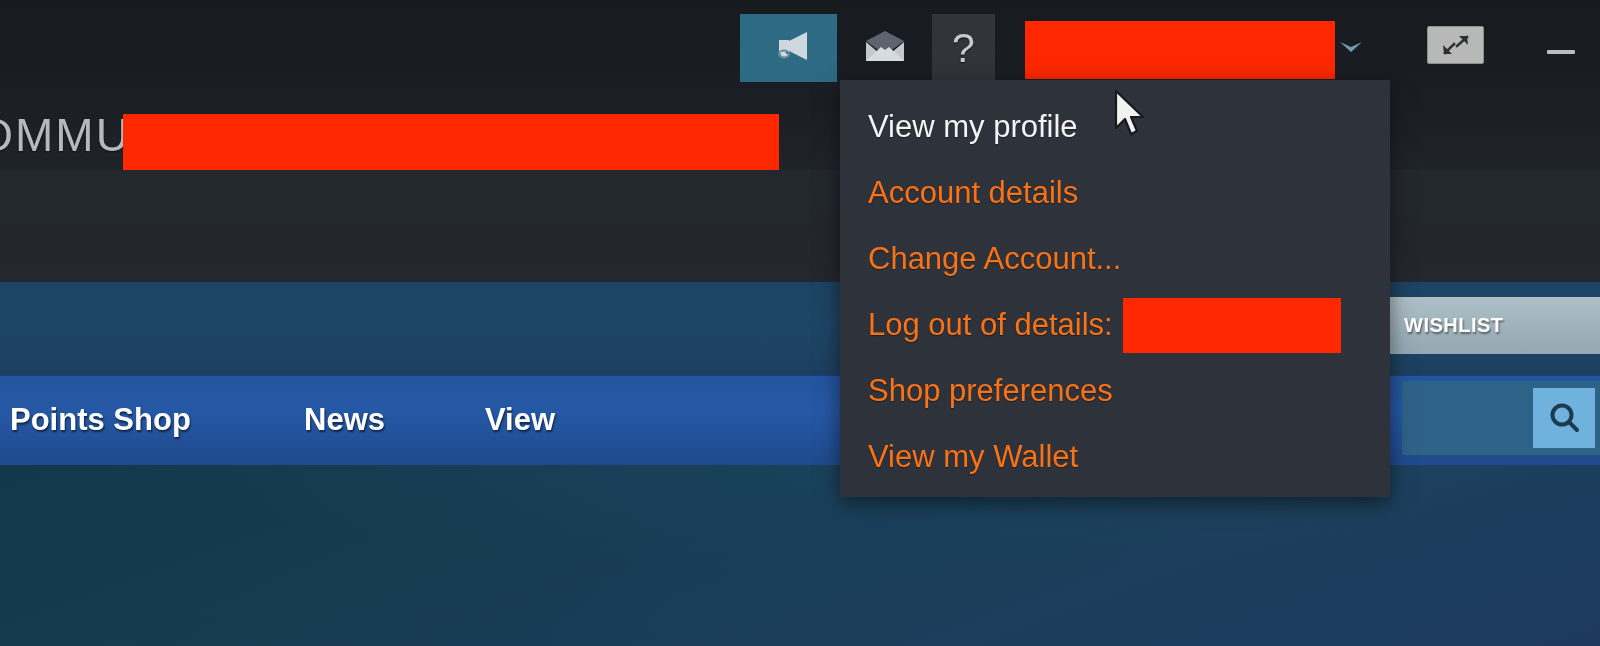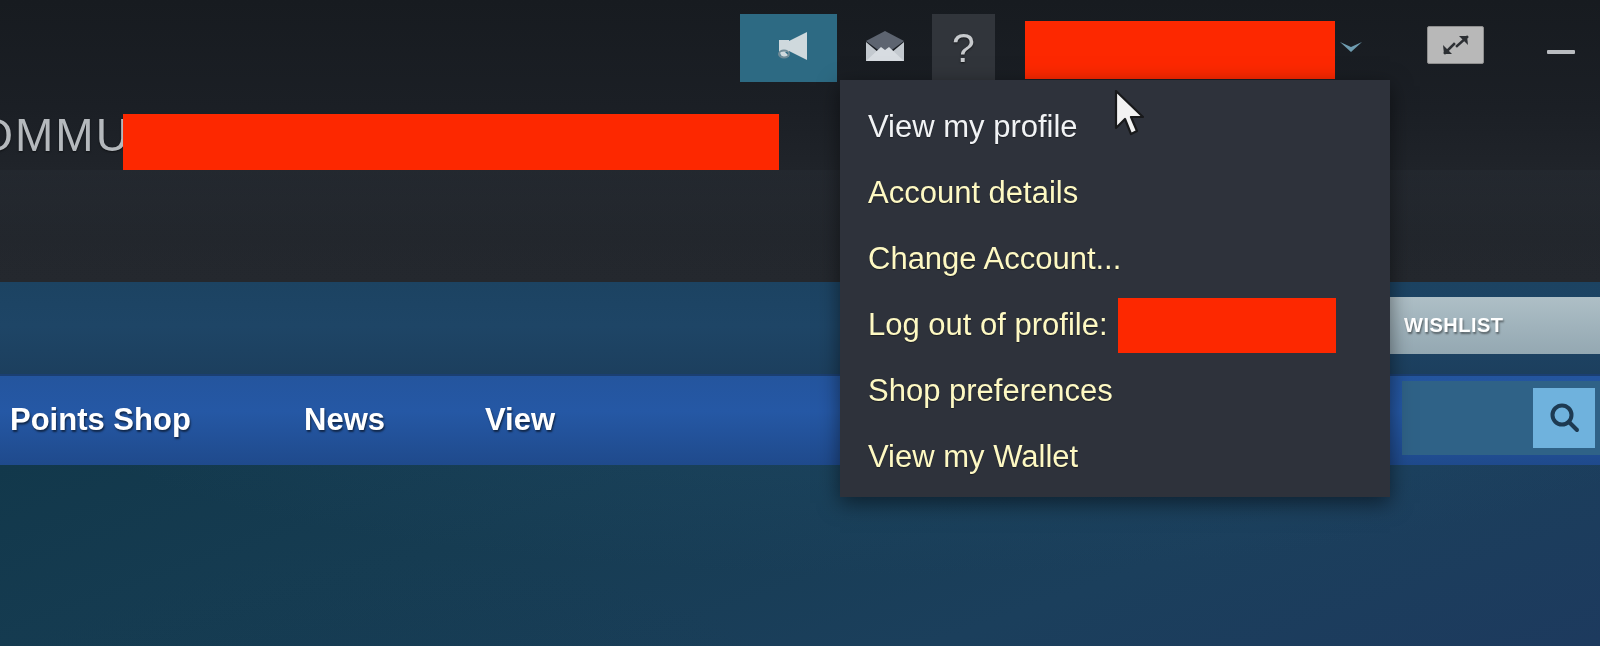--- a/index.html
+++ b/index.html
@@ -136,21 +136,21 @@
     position:absolute; left:840px; top:80px; width:550px; height:417px;
     background:#2e323b;
     box-shadow:0 6px 20px rgba(0,0,0,.5);
   }
   .menu-item {
     position:absolute; left:0; width:550px; height:66px;
     display:flex; align-items:center;
     padding-left:28px; cursor:default;
   }
   .menu-item .mlabel {
-    font-size:31px; color:#fef9c3; white-space:nowrap;
+    font-size:31px; color:#f97316; white-space:nowrap;
     text-shadow:0 1px 1px rgba(0,0,0,.4);
   }
   .menu-item.hovered .mlabel { color:#f1f3f5; }
   .logout-redaction {
     width:218px; height:55px; background:#fd2800; margin-left:10px; flex:0 0 auto;
   }
 
   
   .cursor { position:absolute; left:1114px; top:90px; width:34px; height:50px; pointer-events:none; }
 </style>
@@ -251,21 +251,21 @@
 
     <div class="menu-item" style="top:80px">
       <span class="mlabel">Account details</span>
     </div>
 
     <div class="menu-item" style="top:146px">
       <span class="mlabel">Change Account...</span>
     </div>
 
     <div class="menu-item" style="top:212px">
-      <span class="mlabel">Log out of profile:</span>
+      <span class="mlabel">Log out of details:</span>
       <span class="logout-redaction"></span>
     </div>
 
     <div class="menu-item" style="top:278px">
       <span class="mlabel">Shop preferences</span>
     </div>
 
     <div class="menu-item" style="top:344px">
       <span class="mlabel">View my Wallet</span>
     </div>

